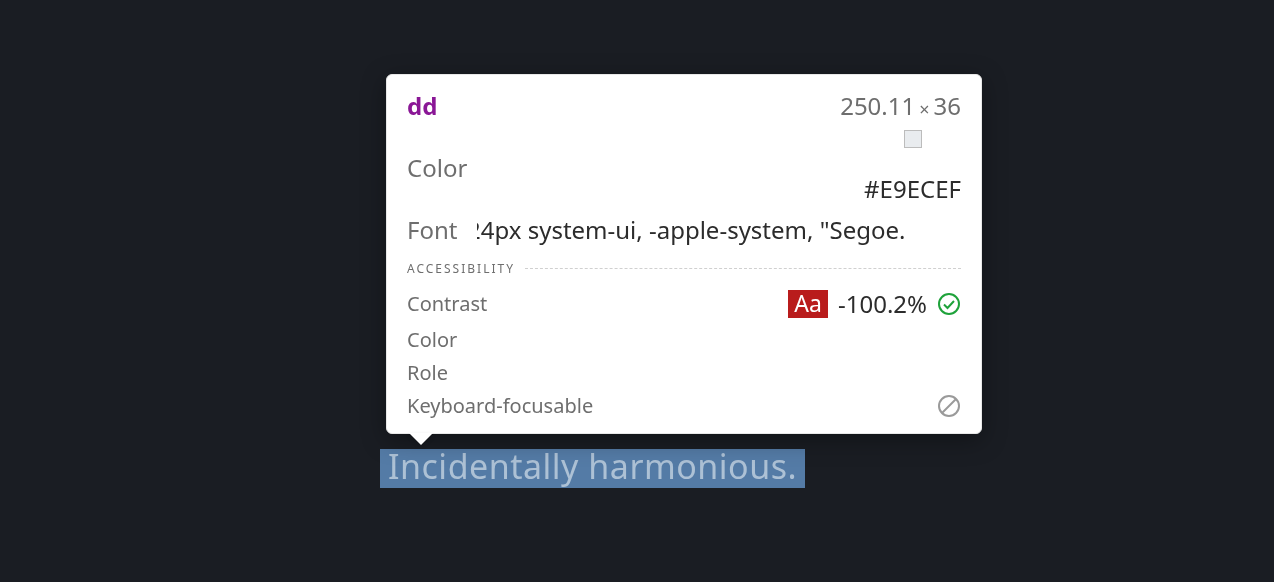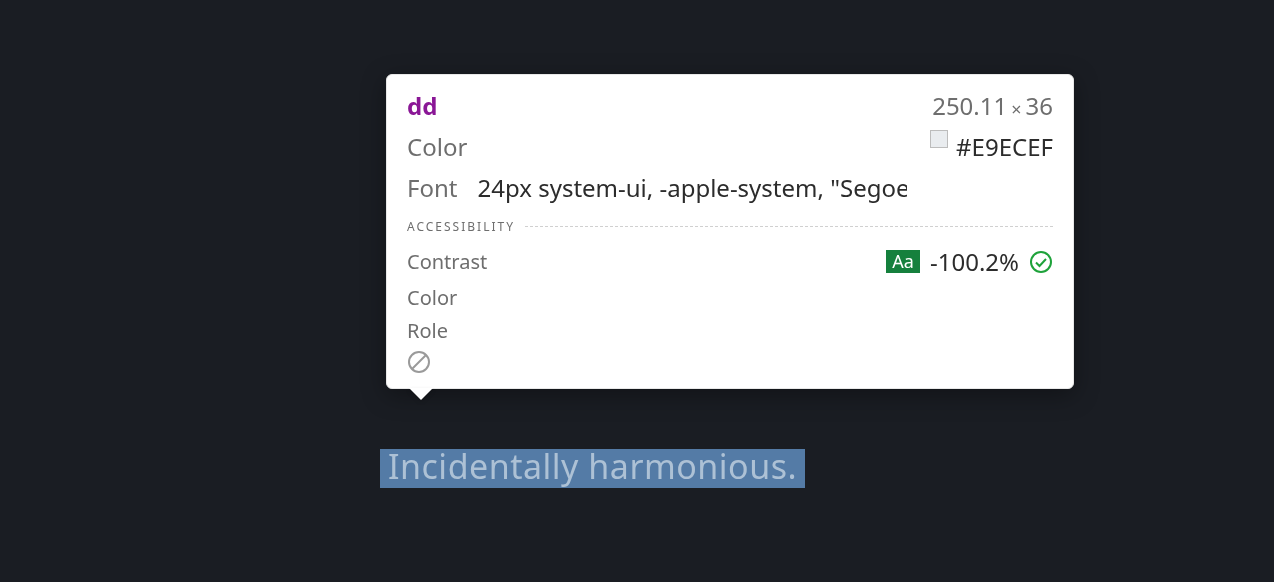--- a/index.html
+++ b/index.html
@@ -23,21 +23,21 @@
     font-size: 34px;
     color: #adc1d5;
     letter-spacing: 0.5px;
     line-height: 1;
   }
 
   .tooltip {
     position: absolute;
     left: 386px;
     top: 74px;
-    width: 688px;
+    width: 596px;
     background: #ffffff;
     border-radius: 6px;
     box-shadow: 0 6px 24px rgba(0,0,0,0.35);
     padding: 14px 20px 14px 20px;
     border: 1px solid #e8e8e8;
   }
 
   .tooltip::after {
     content: "";
     position: absolute;
@@ -76,25 +76,27 @@
   }
 
   .label-col {
     color: #6e6e6e;
     font-size: 24px;
   }
   .value-col {
     color: #2c2c2c;
     font-size: 24px;
     display: flex;
-    gap: 8px;
+    align-items: center;
+    gap: 24px;
     max-width: 430px;
     white-space: nowrap;
     overflow: hidden;
     text-overflow: ellipsis;
+    flex-direction: column;
   }
 
   .color-swatch {
     width: 18px;
     height: 18px;
     border: 1px solid #bcbcbc;
     background: #E9ECEF;
     display: inline-block;
     flex-shrink: 0;
   }
@@ -131,23 +133,23 @@
     color: #6e6e6e;
     font-size: 20px;
   }
   .acc-right {
     display: flex;
     align-items: center;
     gap: 10px;
   }
 
   .aa-badge {
-    background: #15803d;
+    background: #b91c1c;
     color: #ffffff;
-    font-size: 18px;
+    font-size: 23px;
     padding: 2px 6px 3px 6px;
     line-height: 1;
     display: inline-block;
   }
   .pct { color: #2c2c2c; font-size: 24px; }
 
   .icon-check {
     width: 24px;
     height: 24px;
     display: inline-flex;
@@ -214,20 +216,21 @@
     <span class="acc-label">Color</span>
     <span class="acc-right"></span>
   </div>
 
   <div class="acc-row">
     <span class="acc-label">Role</span>
     <span class="acc-right"></span>
   </div>
 
   <div class="acc-row" style="margin-bottom:0;">
+    <span class="acc-label">Keyboard-focusable</span>
     <span class="acc-right">
       <span class="icon-block">
         <svg viewBox="0 0 24 24" width="24" height="24" fill="none" stroke="#9a9a9a" stroke-width="2">
           <circle cx="12" cy="12" r="10"></circle>
           <line x1="5" y1="19" x2="19" y2="5"></line>
         </svg>
       </span>
     </span>
   </div>
 

